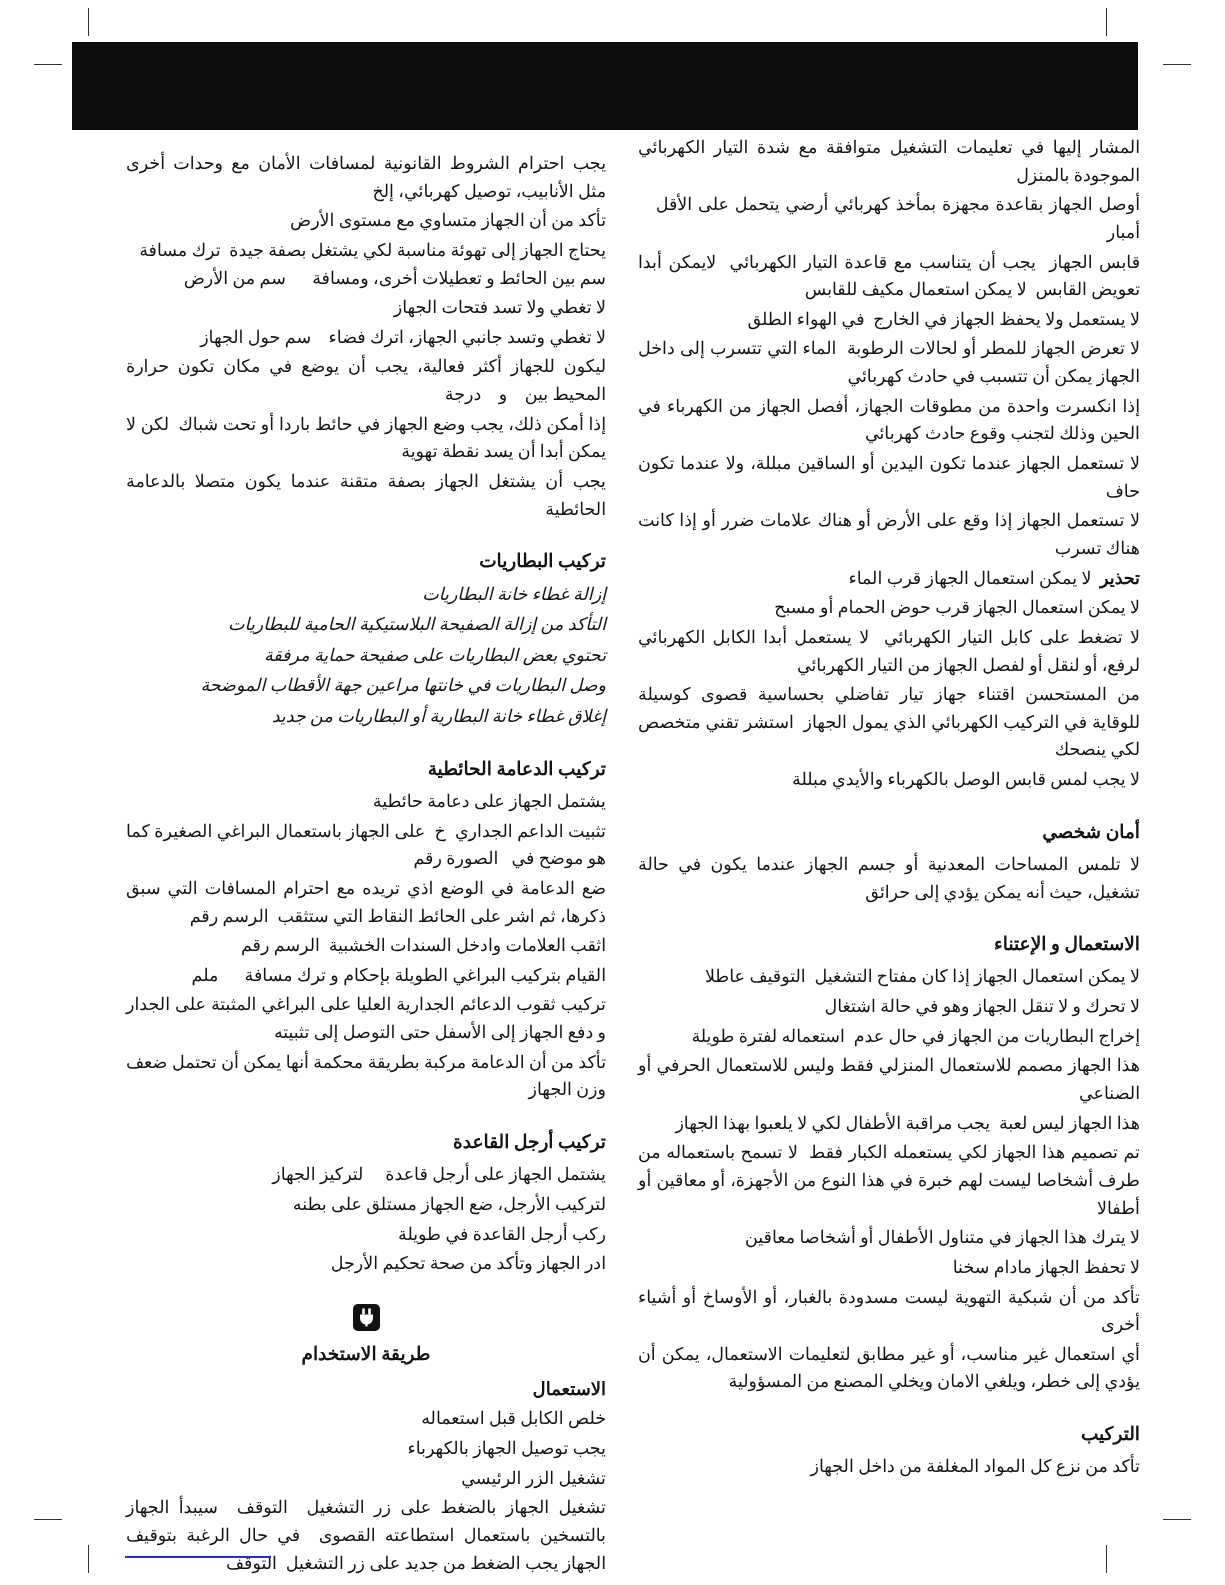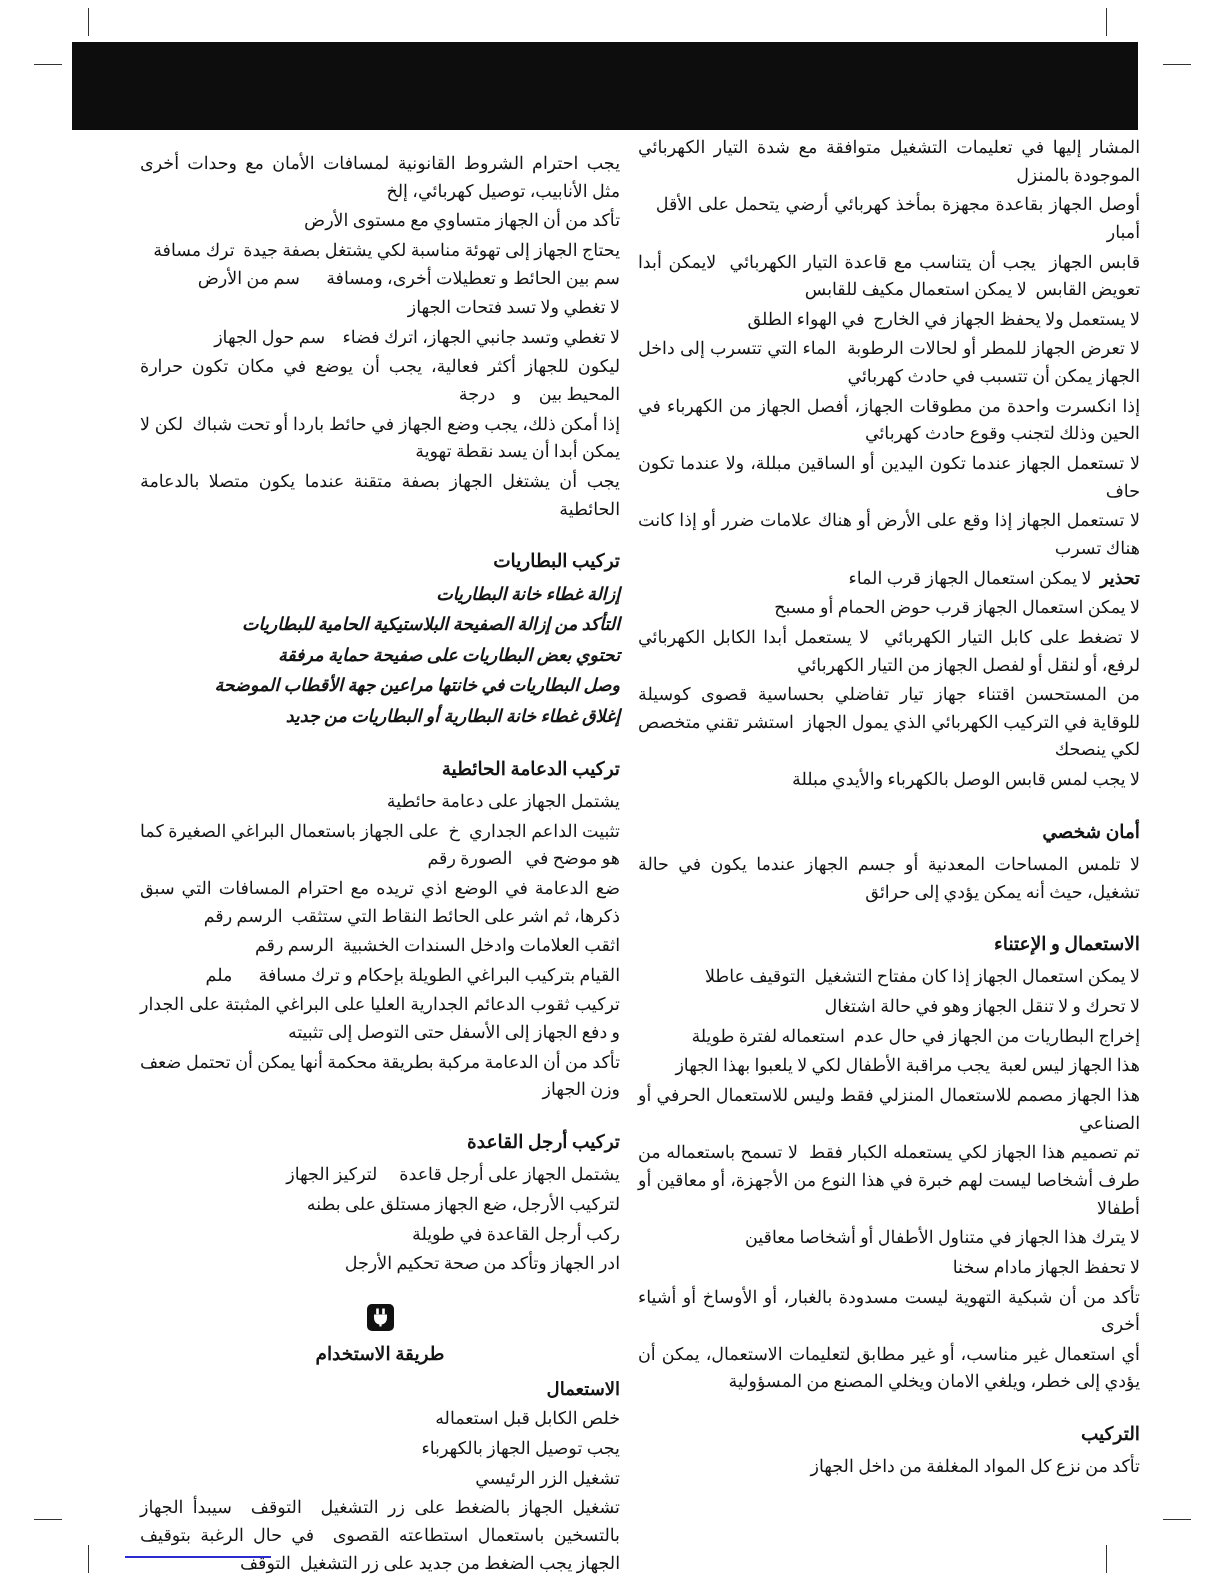--- a/index.html
+++ b/index.html
@@ -24,35 +24,35 @@
 
   .col{
     position:absolute;
     direction:rtl;
     text-align:justify;
     text-align-last:right;
     font-size:17.5px;
     line-height:1.58;
   }
   .col-right{left:638px;top:134px;width:502px;}
-  .col-left{left:140px;top:150px;width:480px;}
+  .col-left{left:126px;top:150px;width:480px;}
 
   .col p{margin:0 0 2px 0;}
   .col .heading{
     font-weight:bold;
     font-size:18.5px;
     margin:24px 0 4px 0;
   }
   .col .subheading{
     font-weight:bold;
     font-size:18px;
     margin:6px 0 2px 0;
   }
   .col .step{
-    font-weight:bold;
+    font-weight:normal;
     font-style:italic;
     margin:3px 0 2px 0;
   }
   .col .lead{font-weight:bold;}
   .usage-heading-row{
     display:flex;
     flex-direction:column;
     align-items:center;
     gap:9px;
     margin:26px 0 4px 0;
@@ -103,22 +103,22 @@
       <p>لا يمكن استعمال الجهاز قرب حوض الحمام أو مسبح</p>
       <p>لا تضغط على كابل التيار الكهربائي&nbsp; لا يستعمل أبدا الكابل الكهربائي لرفع، أو لنقل أو لفصل الجهاز من التيار الكهربائي</p>
       <p>من المستحسن اقتناء جهاز تيار تفاضلي بحساسية قصوى كوسيلة للوقاية في التركيب الكهربائي الذي يمول الجهاز&nbsp; استشر تقني متخصص لكي ينصحك</p>
       <p>لا يجب لمس قابس الوصل بالكهرباء والأيدي مبللة</p>
       <div class="heading">أمان شخصي</div>
       <p>لا تلمس المساحات المعدنية أو جسم الجهاز عندما يكون في حالة تشغيل، حيث أنه يمكن يؤدي إلى حرائق</p>
       <div class="heading">الاستعمال و الإعتناء</div>
       <p>لا يمكن استعمال الجهاز إذا كان مفتاح التشغيل&nbsp; التوقيف عاطلا</p>
       <p>لا تحرك و لا تنقل الجهاز وهو في حالة اشتغال</p>
       <p>إخراج البطاريات من الجهاز في حال عدم&nbsp; استعماله لفترة طويلة</p>
+      <p>هذا الجهاز مصمم للاستعمال المنزلي فقط وليس للاستعمال الحرفي أو الصناعي</p>
       <p>هذا الجهاز ليس لعبة&nbsp; يجب مراقبة الأطفال لكي لا يلعبوا بهذا الجهاز</p>
-      <p>هذا الجهاز مصمم للاستعمال المنزلي فقط وليس للاستعمال الحرفي أو الصناعي</p>
       <p>تم تصميم هذا الجهاز لكي يستعمله الكبار فقط&nbsp; لا تسمح باستعماله من طرف أشخاصا ليست لهم خبرة في هذا النوع من الأجهزة، أو معاقين أو أطفالا</p>
       <p>لا يترك هذا الجهاز في متناول الأطفال أو أشخاصا معاقين</p>
       <p>لا تحفظ الجهاز مادام سخنا</p>
       <p>تأكد من أن شبكية التهوية ليست مسدودة بالغبار، أو الأوساخ أو أشياء أخرى</p>
       <p>أي استعمال غير مناسب، أو غير مطابق لتعليمات الاستعمال، يمكن أن يؤدي إلى خطر، ويلغي الامان ويخلي المصنع من المسؤولية</p>
       <div class="heading">التركيب</div>
       <p>تأكد من نزع كل المواد المغلفة من داخل الجهاز</p>
     </div>
   <div class="col col-left" id="col-left">
       <p>يجب احترام الشروط القانونية لمسافات الأمان مع وحدات أخرى مثل الأنابيب، توصيل كهربائي، إلخ</p>

